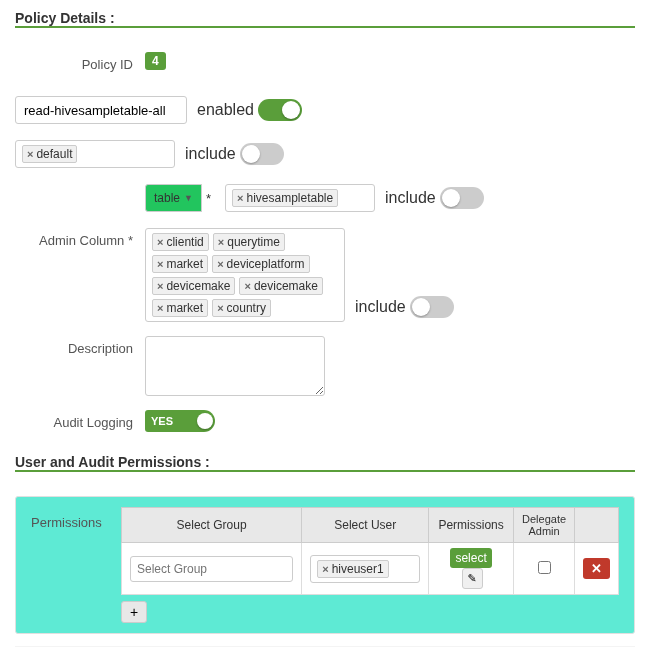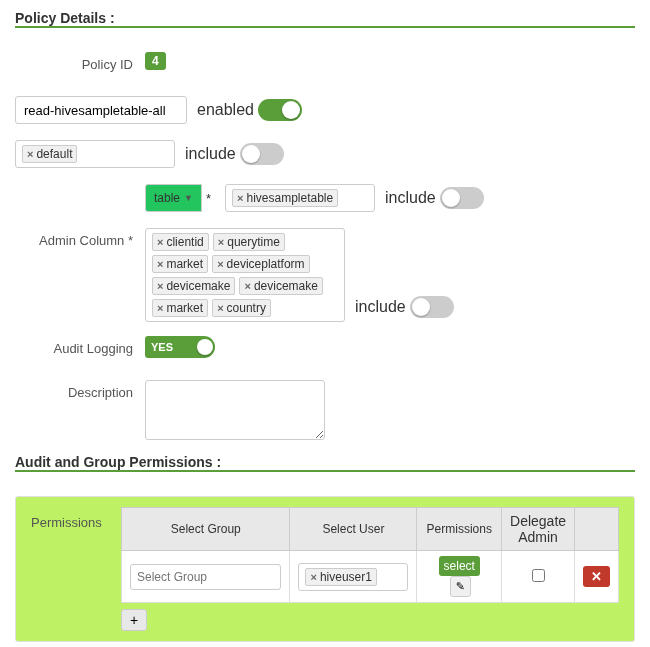--- a/index.html
+++ b/index.html
@@ -211,21 +211,21 @@
       border-radius: 50%;
       position: absolute;
       top: 3px;
       right: 2px;
       box-shadow: 0 1px 2px rgba(0,0,0,0.3);
     }
 
     
     .permissions-section {
       margin-top: 16px;
-      background: #bef264;
+      background: #5eead4;
       border: 1px solid #e0e0e0;
       border-radius: 3px;
       padding: 10px 15px 10px;
     }
 
     .permissions-table {
       width: 100%;
       border-collapse: collapse;
     }
 
@@ -416,51 +416,51 @@
       <div class="toggle-wrap" style="align-self:flex-end; margin-bottom:4px;">
         <span class="toggle-label">include</span>
         <div class="toggle off">
           <div class="toggle-knob"></div>
         </div>
       </div>
     </div>
   </div>
 
   <div class="form-row">
+    <div class="form-label">Description</div>
+    <div class="form-control-wrap">
+      <textarea class="description-input" style=""></textarea>
+    </div>
+  </div>
+
+  <div class="form-row">
     <div class="form-label">Audit Logging</div>
     <div class="form-control-wrap">
       <div class="audit-toggle-wrap">
         <span class="audit-yes-label">YES</span>
         <div class="audit-toggle">
           <div class="audit-toggle-knob"></div>
         </div>
       </div>
     </div>
   </div>
 
-  <div class="form-row">
-    <div class="form-label">Description</div>
-    <div class="form-control-wrap">
-      <textarea class="description-input" style=""></textarea>
-    </div>
-  </div>
-
-  <div class="section-title" style="margin-top:10px;">Audit and Group Permissions :</div>
+  <div class="section-title" style="margin-top:10px;">User and Audit Permissions :</div>
 
   <div class="permissions-section">
     <div style="display:flex; align-items:flex-start; gap:10px;">
       <div class="perm-row-label" style="padding-top:8px; min-width:80px;">Permissions</div>
       <div style="flex:1;">
         <table class="permissions-table">
           <thead>
             <tr>
               <th>Select Group</th>
               <th>Select User</th>
               <th>Permissions</th>
-              <th style="font-size:14px;margin-top:12px;">Delegate<br>Admin</th>
+              <th style="font-size:11px;margin-top:12px;">Delegate<br>Admin</th>
               <th></th>
             </tr>
           </thead>
           <tbody>
             <tr>
               <td>
                 <input type="text" class="select-group-input" placeholder="Select Group" style="">
               </td>
               <td>
                 <div class="tag-input-box" style="min-width:110px;">

